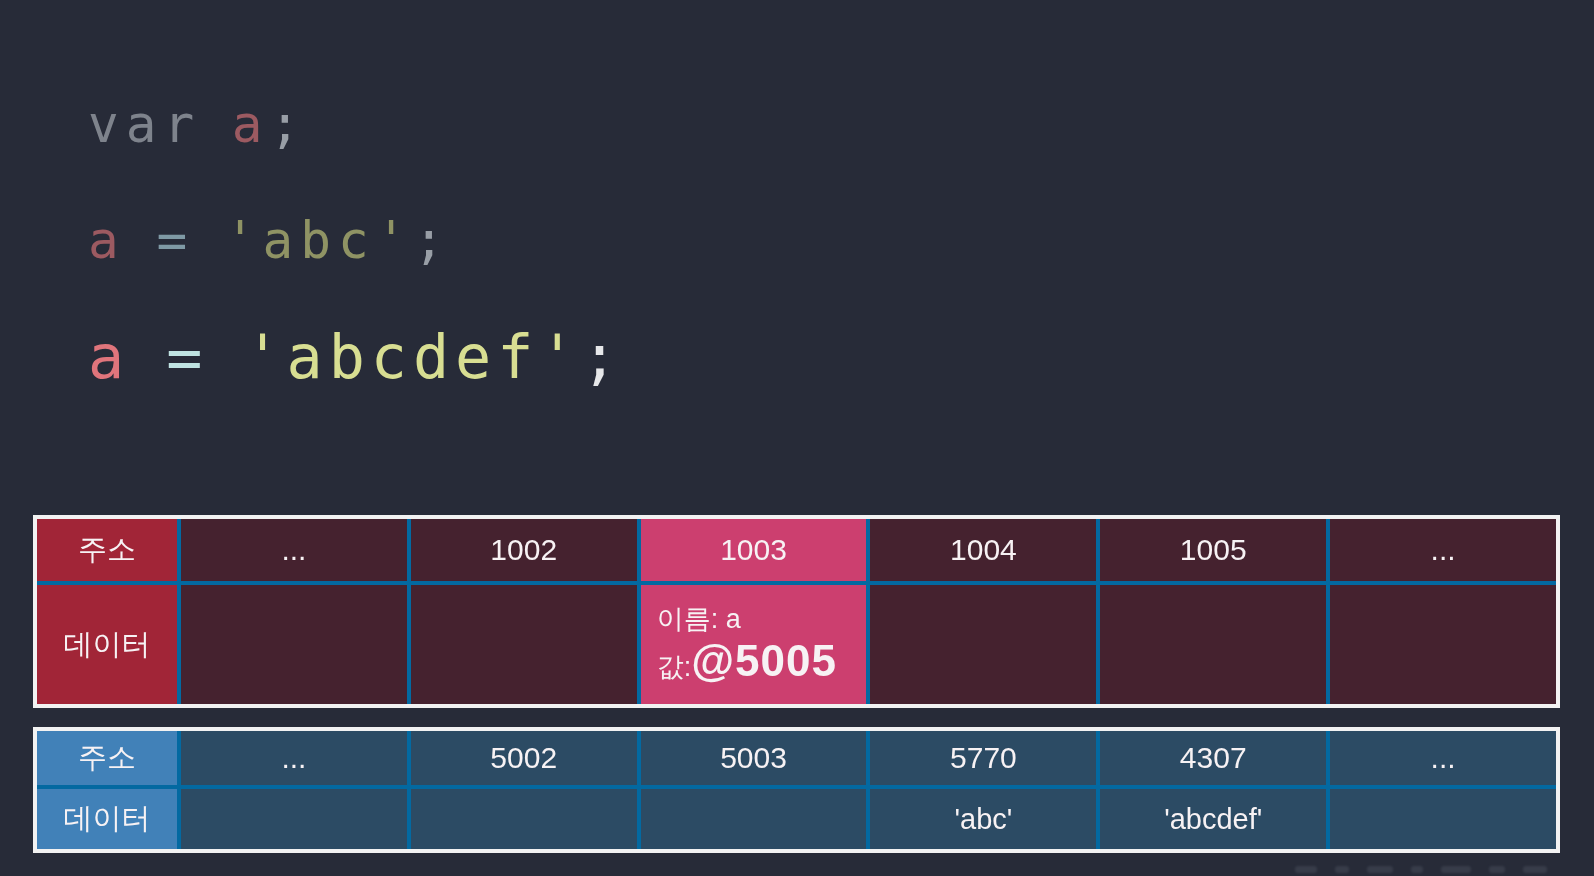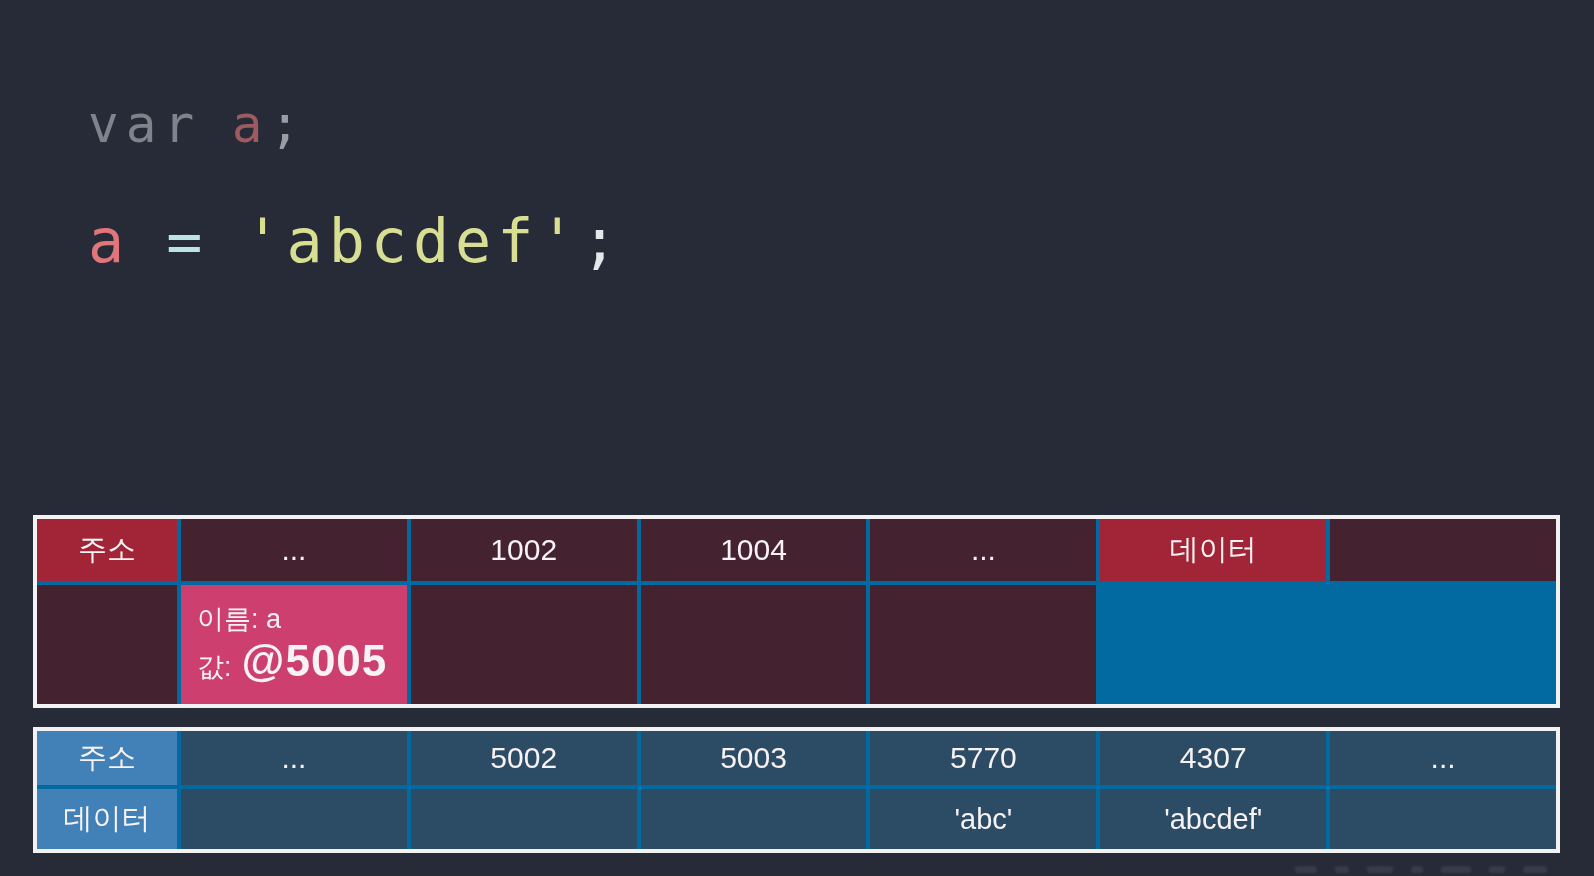--- a/index.html
+++ b/index.html
@@ -81,21 +81,20 @@
     justify-content: center;
     padding: 8px 16px;
     box-sizing: border-box;
     gap: 2px;
   }
   .entry-name { font-size: 27px; line-height: 30px; }
   .entry-value-line { font-size: 27px; display: flex; align-items: baseline; }
   .entry-value {
     font-size: 44px;
     font-weight: bold;
-    margin-left: 10px;
     letter-spacing: 1px;
   }
 
   .quoted { font-size: 29px; }
 
   
   .watermark-cutoff {
     position: absolute;
     left: 1295px;
     top: 866px;
@@ -117,29 +116,32 @@
   .wm-d { width: 12px; } .wm-e { width: 30px; } .wm-f { width: 16px; }
   .wm-g { width: 24px; }
 </style>
 </head>
 <body>
 
 <div class="stage">
 
   <div class="code-block">
     <span class="code-line small"><span class="tok-kw-dim">var</span><span class="tok-var-dim gap1">a</span><span class="tok-punct-dim">;</span></span>
+    <span class="code-line small"><span class="tok-var-dim">a</span><span class="tok-op-dim gap1">=</span><span class="tok-str-dim gap1">'abc'</span><span class="tok-punct-dim">;</span></span>
     <span class="code-line big"><span class="tok-var">a</span><span class="tok-op gap1">=</span><span class="tok-str gap1">'abcdef'</span><span class="tok-punct">;</span></span>
   </div>
 
   <div class="mem-table t-variable">
 
     <div class="cell head">주소</div>
     <div class="cell">...</div>
     <div class="cell">1002</div>
+    <div class="cell hl">1003</div>
     <div class="cell">1004</div>
+    <div class="cell">1005</div>
     <div class="cell">...</div>
 
     <div class="cell head">데이터</div>
     <div class="cell"></div>
     <div class="cell"></div>
     <div class="cell hl entry">
       <span class="entry-name">이름: a</span>
       <span class="entry-value-line">
           <span>값:</span>
           <span class="entry-value">@5005</span>

